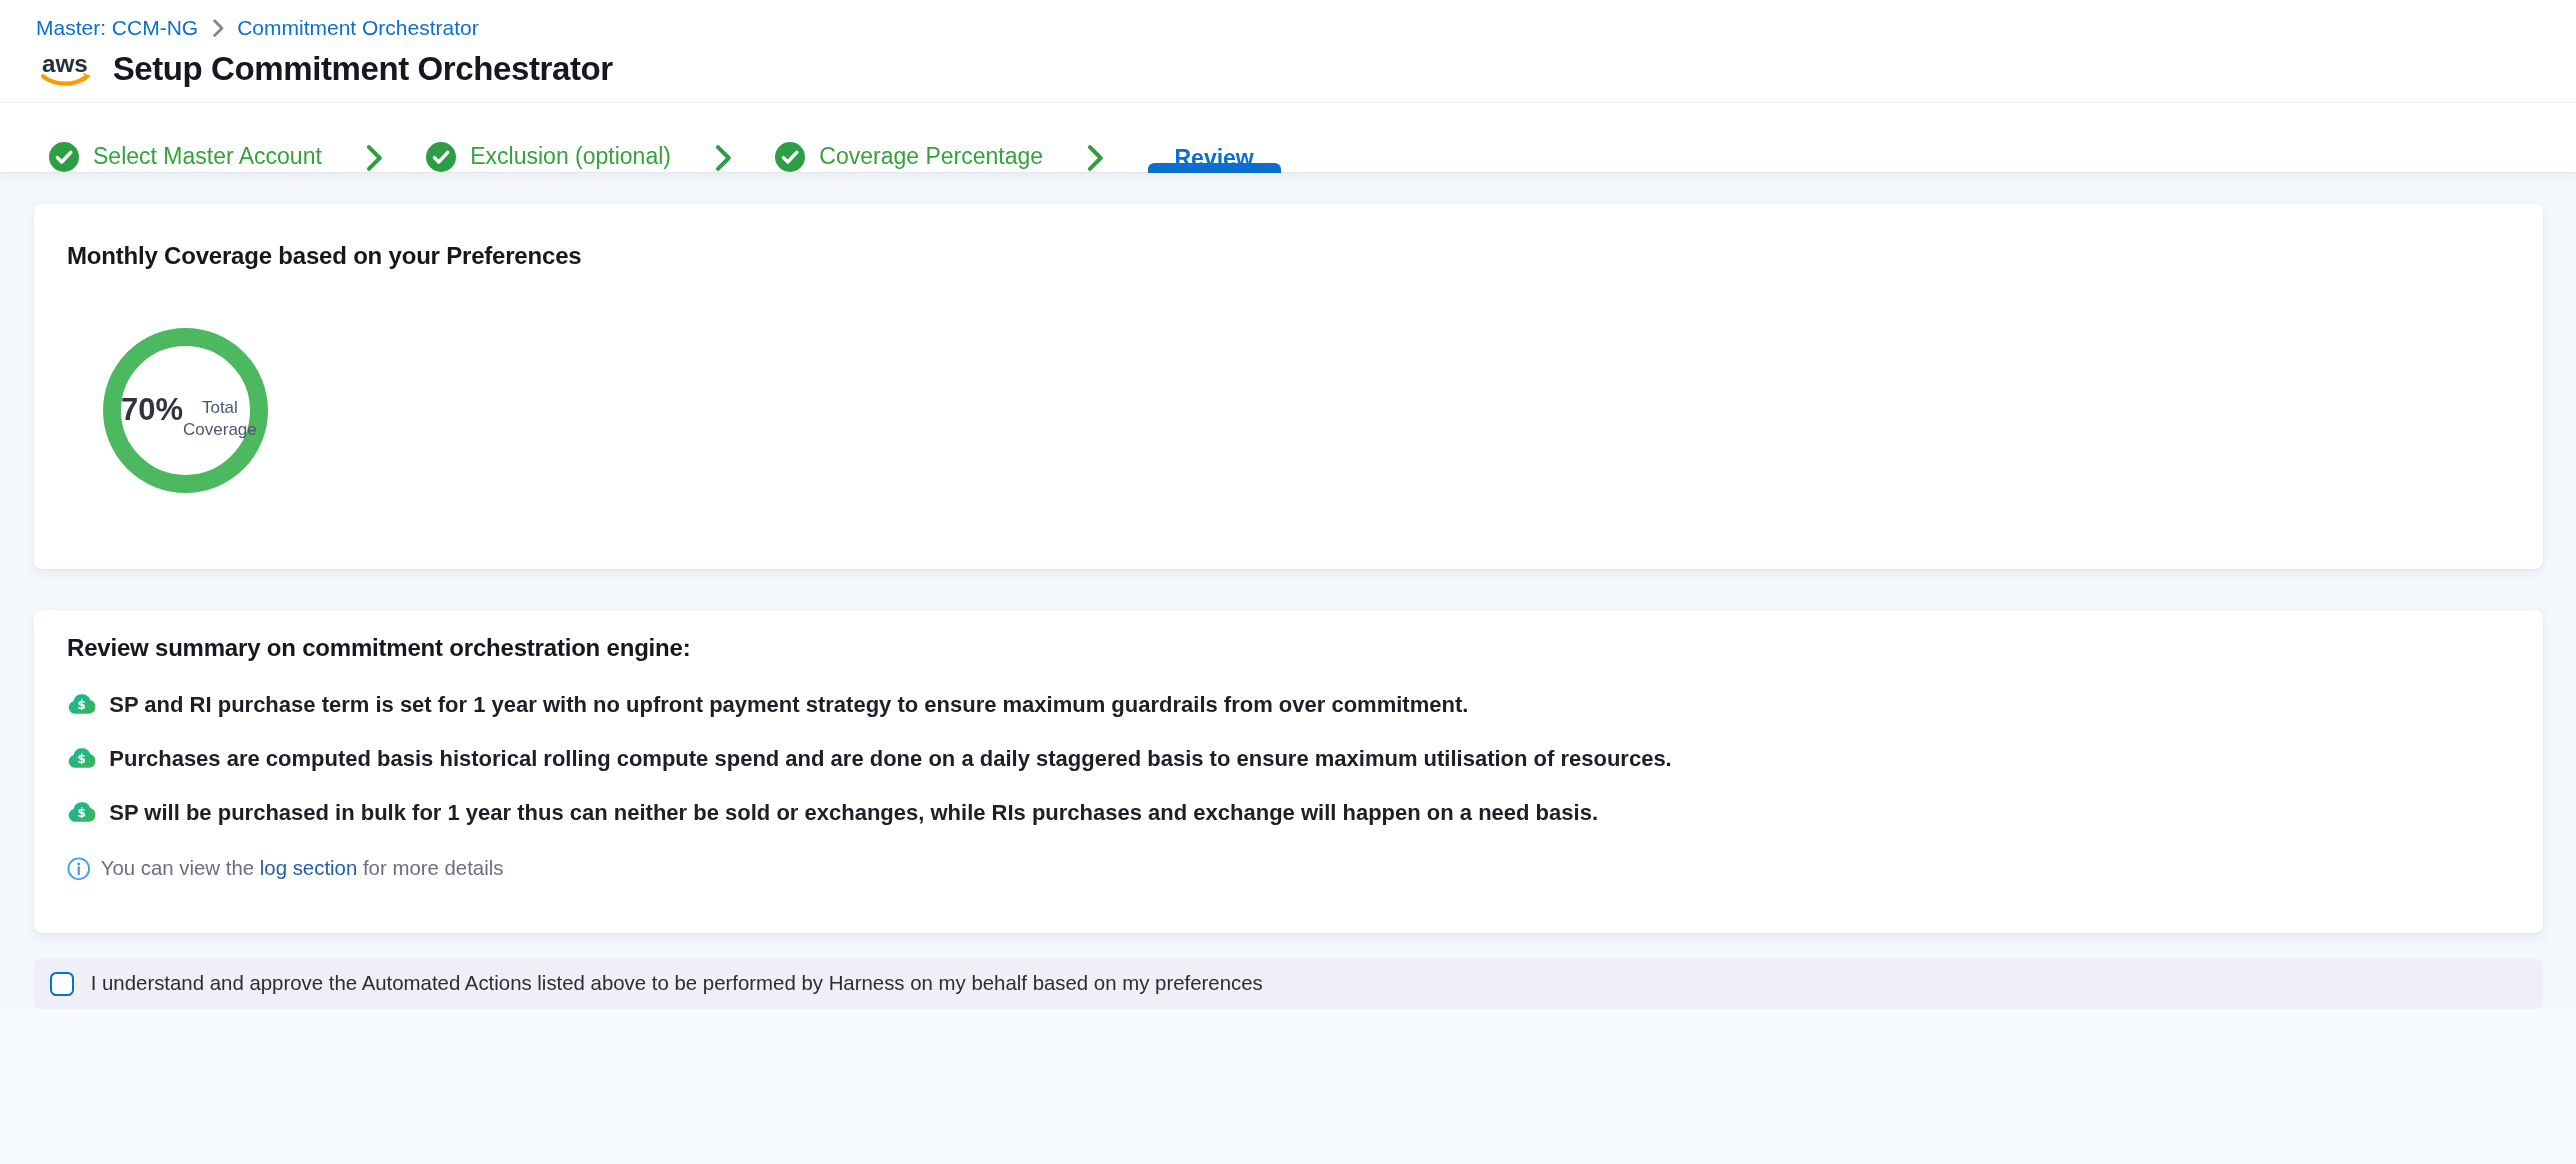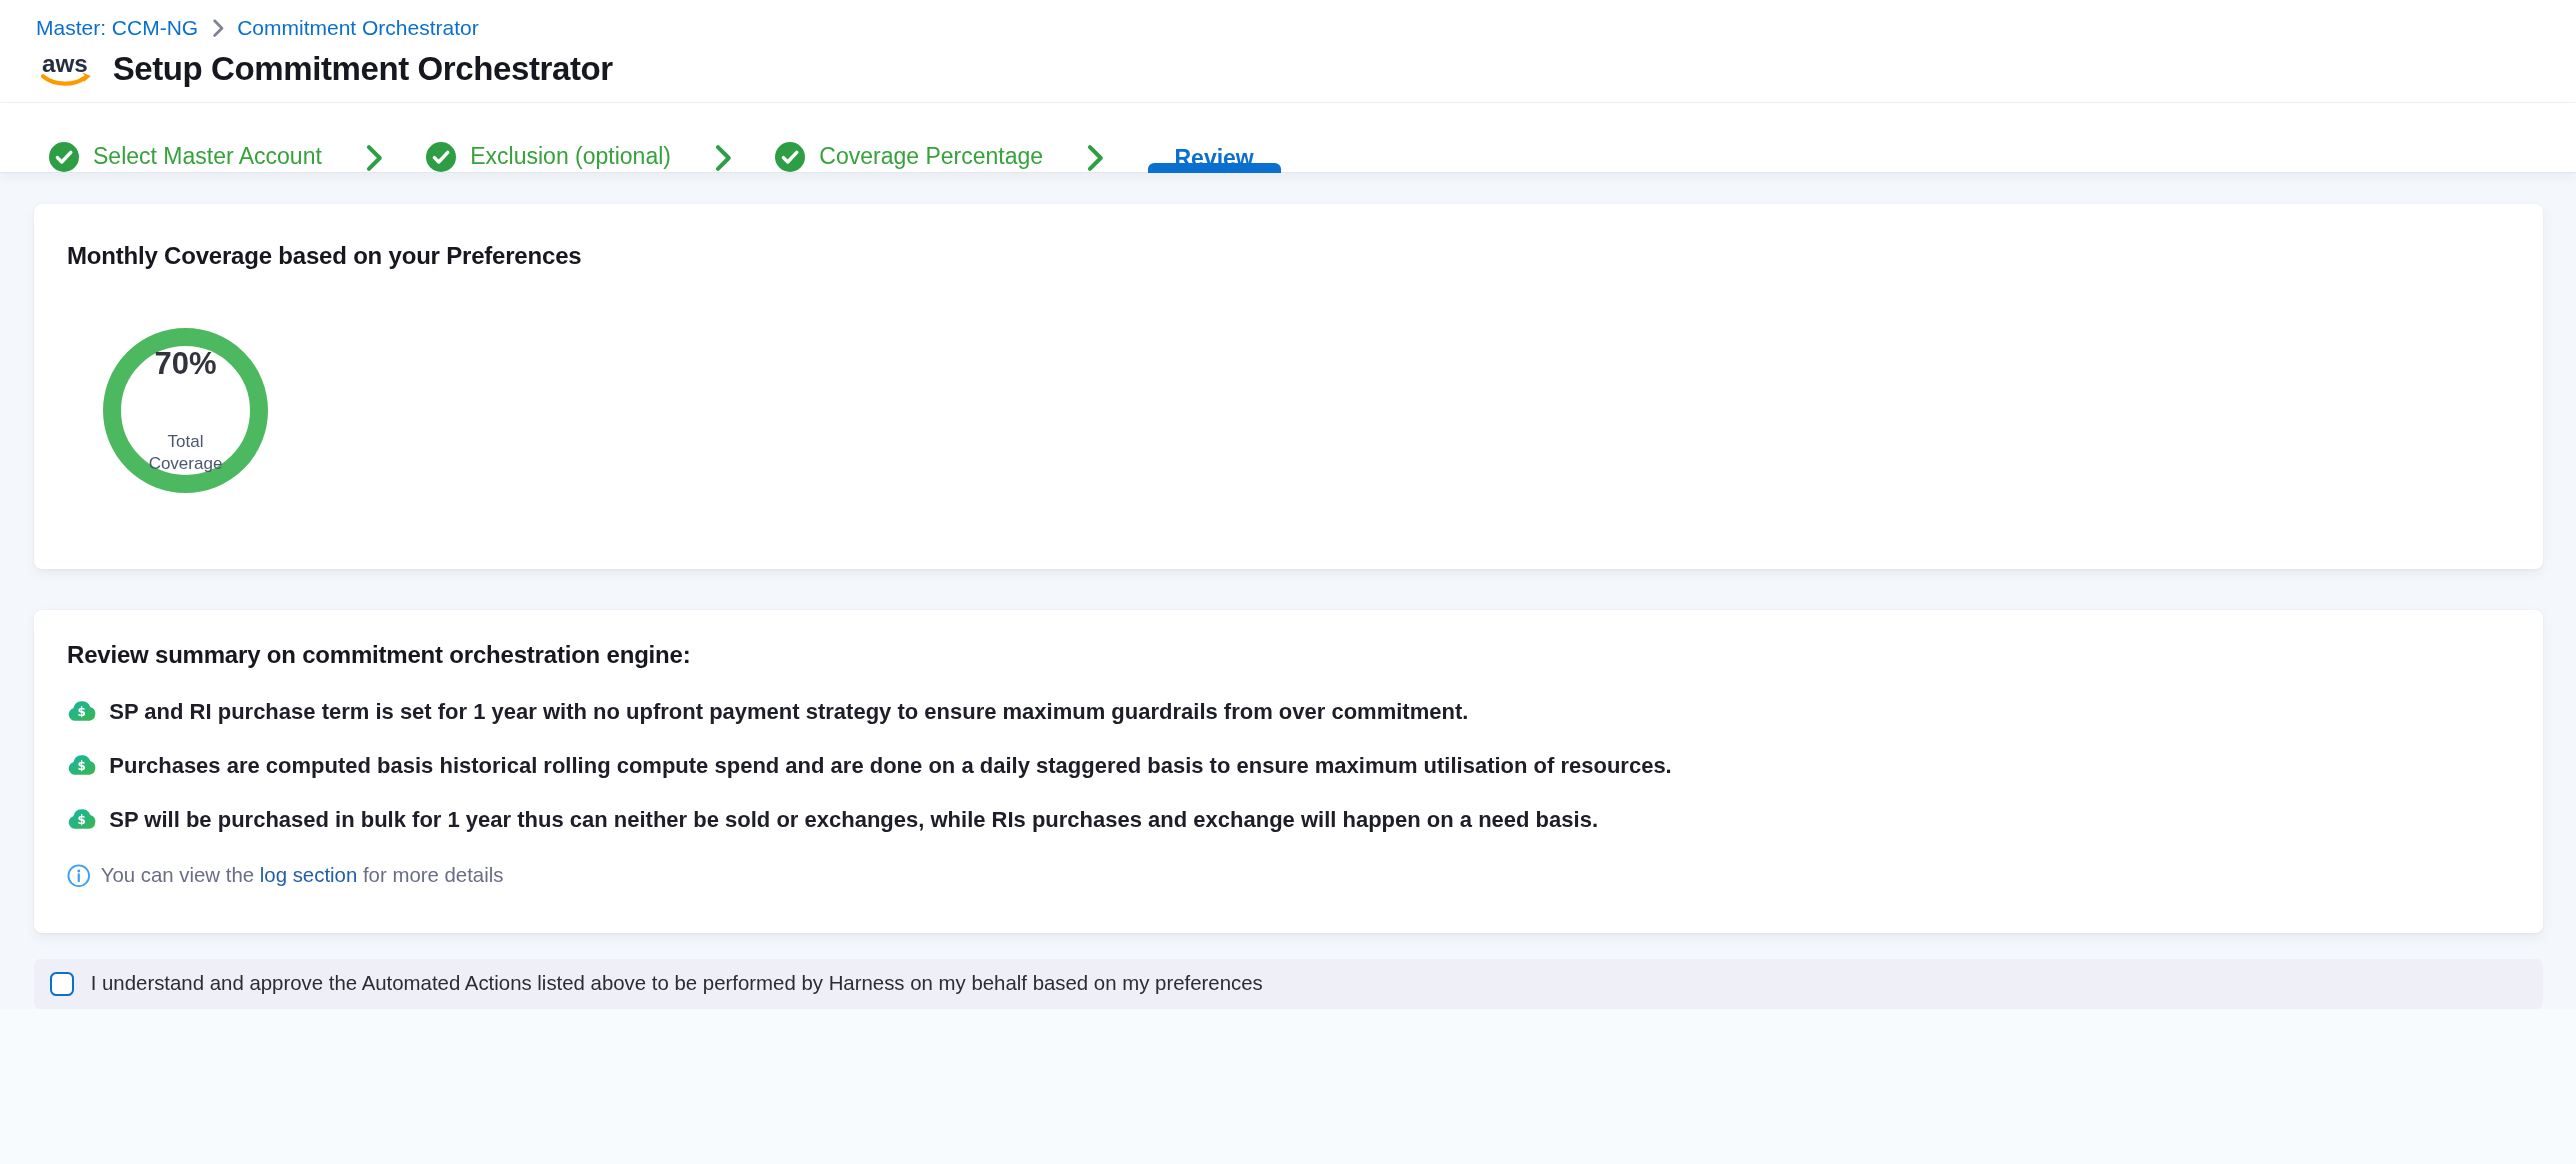--- a/index.html
+++ b/index.html
@@ -43,26 +43,26 @@
     background:#fff; border-radius:7.8px;
     box-shadow: 0 0.8px 2.4px rgba(40,41,61,0.05), 0 4.7px 11px rgba(96,97,112,0.08);
   }
   .card h2 { font-size:24px; font-weight:700; color:#16171f; letter-spacing:-0.2px; }
 
   .card-coverage { height:365px; padding:38px 33px; }
   .donut {
     margin:58px 0 0 36px;
     width:165px; height:165px;
     border:18px solid #4cb860; border-radius:50%;
-    display:flex; flex-direction:column; align-items:center; justify-content:space-between;
+    display:flex; align-items:center; justify-content:flex-start;
   }
   .donut-value { font-size:31px; font-weight:700; color:#32333d; }
   .donut-sub { font-size:17px; color:#4c566f; line-height:22px; text-align:center; margin-top:17px; }
 
-  .card-summary { margin-top:41px; height:323px; padding:31px 33px; }
+  .card-summary { margin-top:41px; height:323px; padding:24px 33px; }
   .bullets { margin-top:30px; }
   .bullet { display:flex; align-items:center; gap:13.3px; margin-bottom:28px; }
   .bullet-icon { width:29px; height:24px; flex:none; display:block; }
   .bullet-text { font-size:22px; font-weight:600; color:#1d1e28; }
   .info-row { margin-top:31px; display:flex; align-items:flex-end; gap:10.2px; font-size:20.4px; color:#6a6d86; }
   .info-icon { width:23.5px; height:23.5px; flex:none; display:block; }
   .info-link { color:#235ea8; font-weight:500; cursor:pointer; }
 
   
   .approval {

